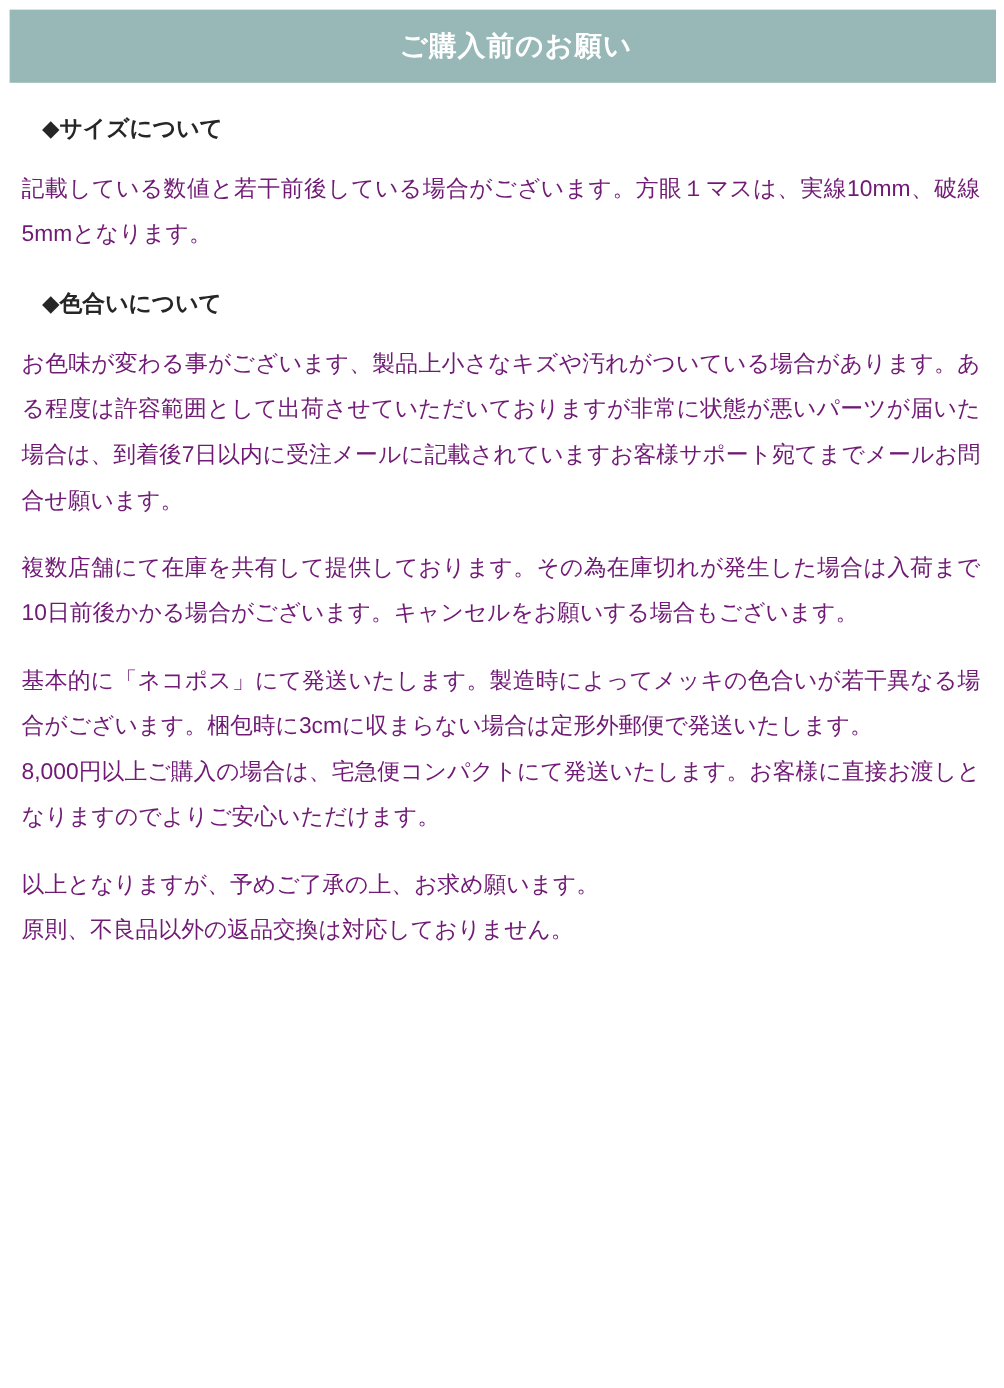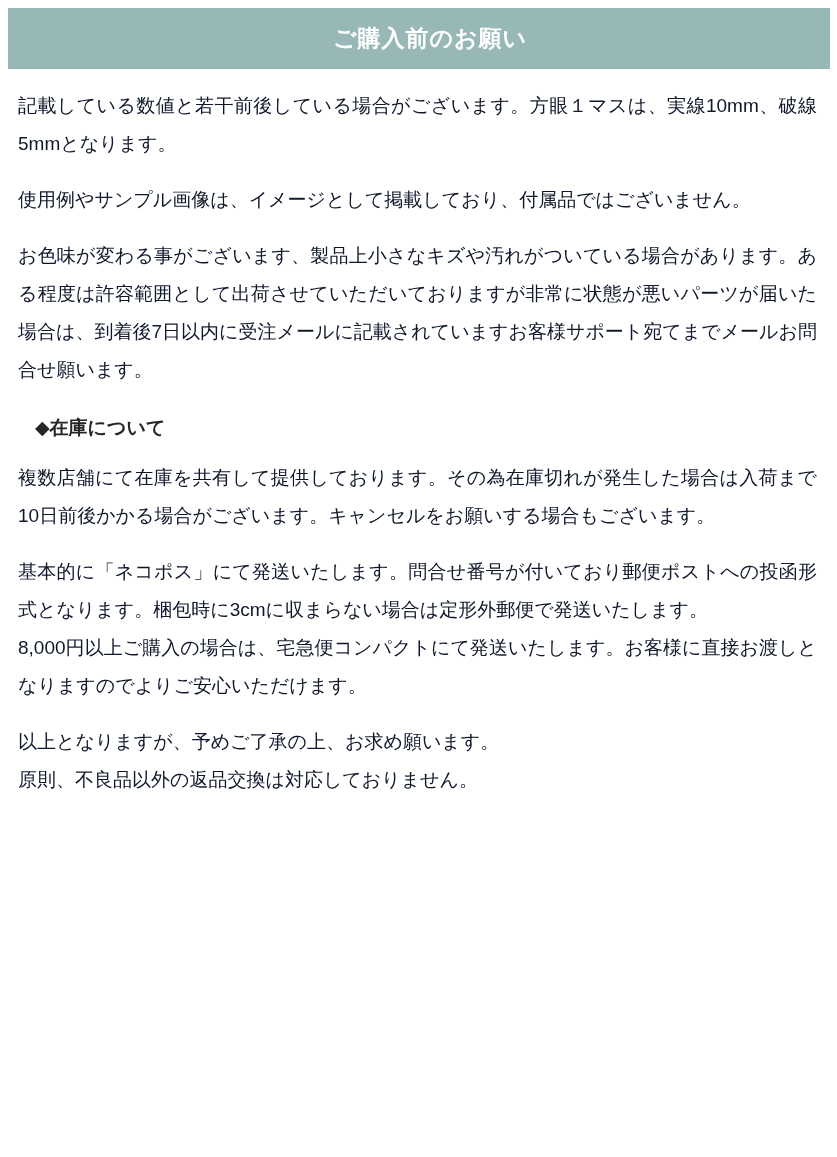--- a/index.html
+++ b/index.html
@@ -38,49 +38,49 @@
     padding-left: 17px;
     font-size: 19px;
     line-height: 26px;
     font-weight: bold;
     color: #262626;
   }
   .section-body, .closing-body {
     margin: 18px 0 0 0;
     font-size: 19px;
     line-height: 38px;
-    color: #0f172a;
+    color: #701a75;
     white-space: pre-line;
     text-align: justify;
   }
   .closing-body {
     text-align: left;
   }
 </style>
 </head>
 <body>
 
 <div class="page">
 
   <div class="banner">
     <div class="banner-title">ご購入前のお願い</div>
   </div>
 
   <div class="content">
 
+    <h2 class="section-heading">◆サイズについて</h2>
     <p class="section-body">記載している数値と若干前後している場合がございます。方眼１マスは、実線10mm、破線5mmとなります。</p>
 
+    <h2 class="section-heading">◆色合いについて</h2>
 
-    <p class="section-body">使用例やサンプル画像は、イメージとして掲載しており、付属品ではございません。</p>
 
     <p class="section-body">お色味が変わる事がございます、製品上小さなキズや汚れがついている場合があります。ある程度は許容範囲として出荷させていただいておりますが非常に状態が悪いパーツが届いた場合は、到着後7日以内に受注メールに記載されていますお客様サポート宛てまでメールお問合せ願います。</p>
 
-    <h2 class="section-heading">◆在庫について</h2>
     <p class="section-body">複数店舗にて在庫を共有して提供しております。その為在庫切れが発生した場合は入荷まで10日前後かかる場合がございます。キャンセルをお願いする場合もございます。</p>
 
-    <p class="section-body">基本的に「ネコポス」にて発送いたします。問合せ番号が付いており郵便ポストへの投函形式となります。梱包時に3cmに収まらない場合は定形外郵便で発送いたします。
+    <p class="section-body">基本的に「ネコポス」にて発送いたします。製造時によってメッキの色合いが若干異なる場合がございます。梱包時に3cmに収まらない場合は定形外郵便で発送いたします。
 8,000円以上ご購入の場合は、宅急便コンパクトにて発送いたします。お客様に直接お渡しとなりますのでよりご安心いただけます。</p>
 
     <p class="closing-body">以上となりますが、予めご了承の上、お求め願います。
 原則、不良品以外の返品交換は対応しておりません。</p>
 
   </div>
 </div>
 
 </body></html>

